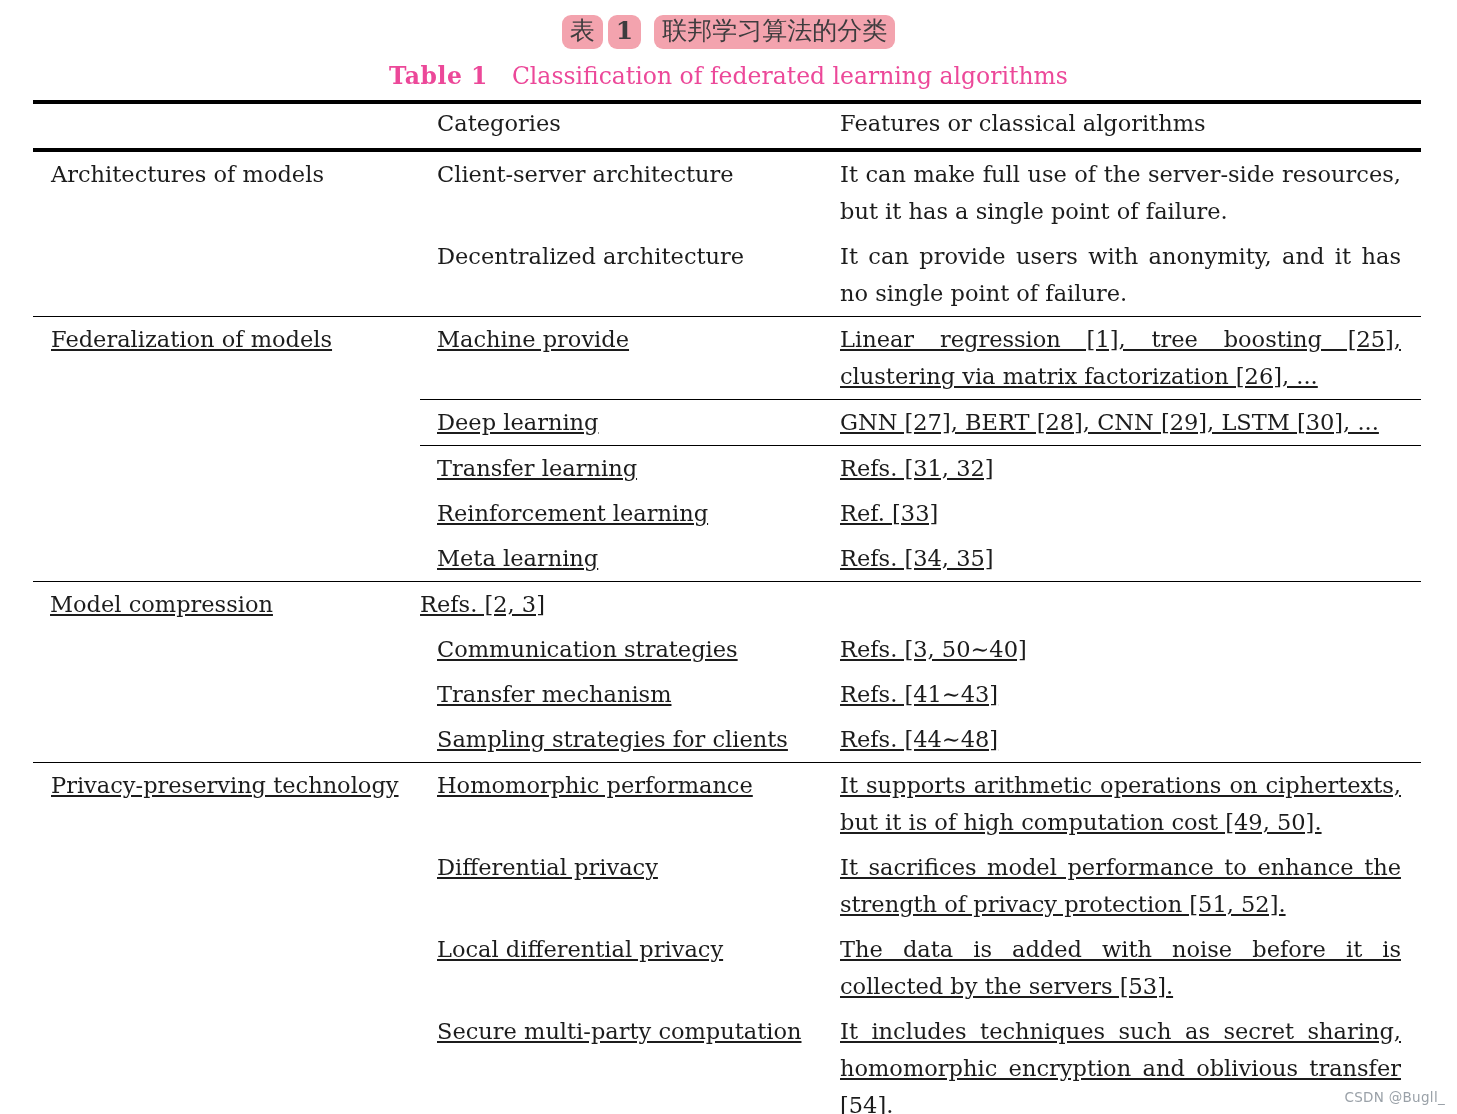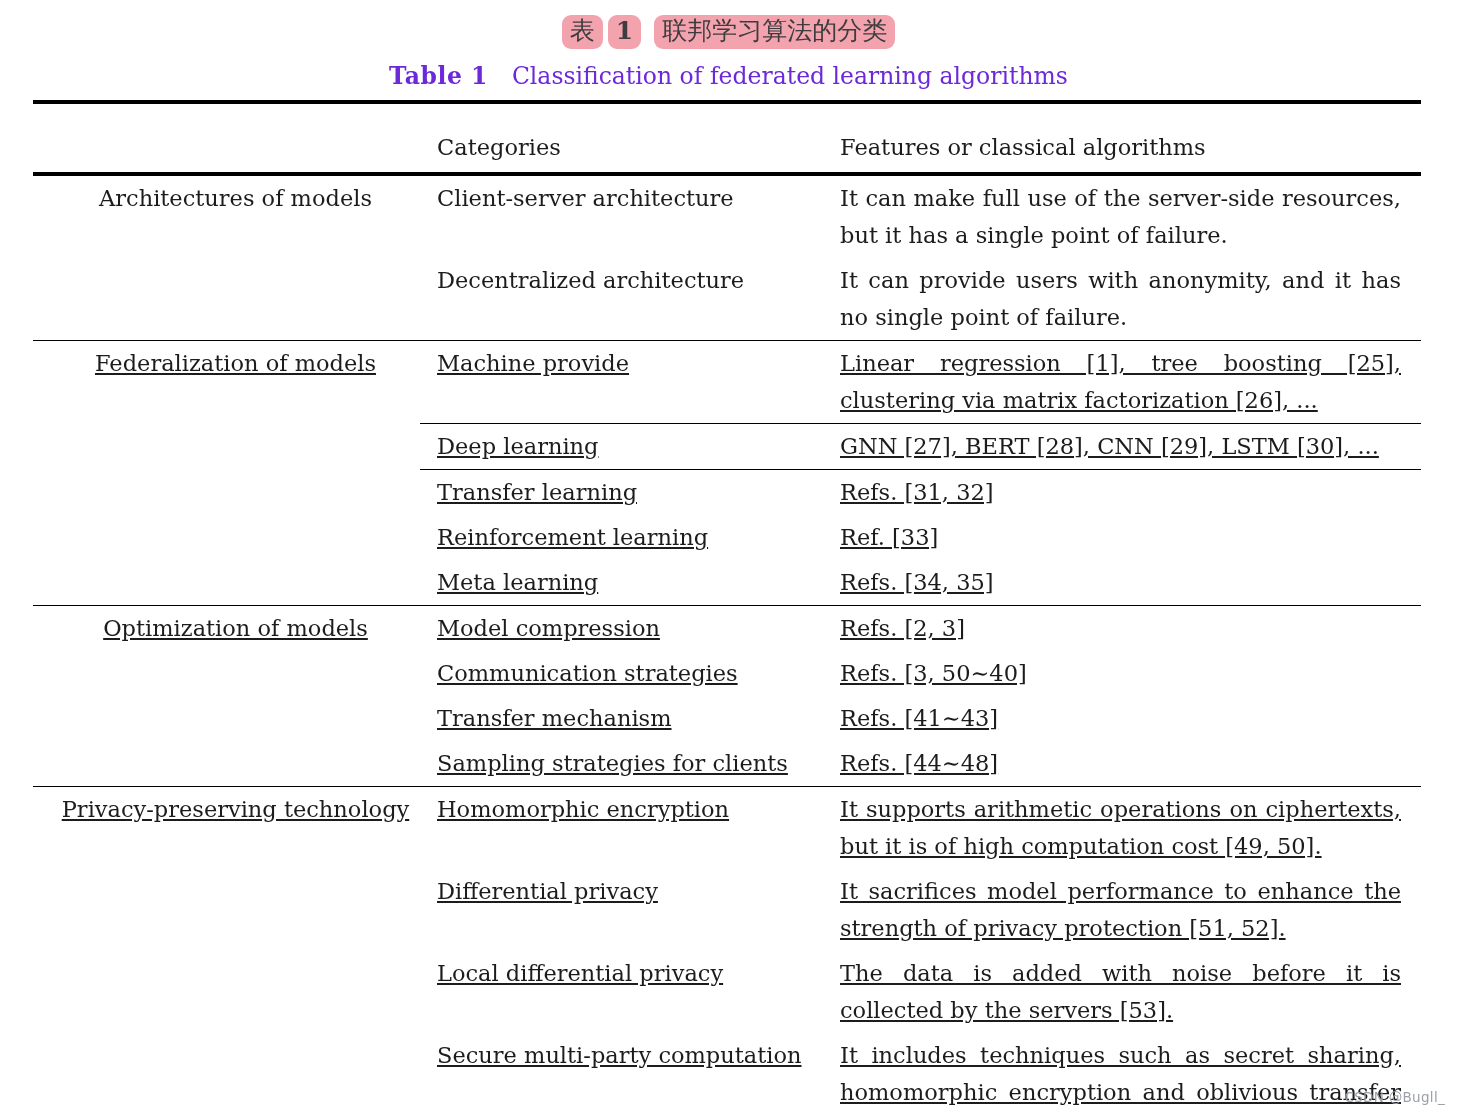--- a/index.html
+++ b/index.html
@@ -30,21 +30,21 @@
     white-space: nowrap;
   }
   .hl-phrase { margin-left: 8px; }
   .hl-num { font-family: "DejaVu Serif", serif; font-weight: 700; }
 
   .title-en {
     position: absolute; top: 61px; left: 0; width: 100%;
     text-align: center;
     font-size: 23.5px;
     line-height: 30px;
-    color: #6d28d9;
+    color: #ec4899;
   }
   .title-en .tlabel { font-weight: 700; margin-right: 24px; letter-spacing: 0.5px; }
 
   
   .tbl {
     position: absolute;
     left: 33px; top: 100px;
     width: 1388px;
     border-top: 4.5px solid #000;
     border-bottom: 4.5px solid #000;
@@ -53,27 +53,27 @@
     display: grid;
     grid-template-columns: 387px 420px 581px;
     align-items: start;
   }
   .cell {
     font-size: 22.5px;
     line-height: 37px;
     padding: 4px 0;
     color: #1c1c1c;
   }
-  .c1 { padding-left: 18px; text-align: center; }
+  .c1 { padding-left: 18px; }
   .c2 { padding-left: 17px; padding-right: 22px; }
   .c3 { padding-right: 20px; }
   .feat { text-align: justify; }
 
   .thead { border-bottom: 4.5px solid #000; }
-  .thead .cell { padding-bottom: 9px; line-height: 31px; margin-top: 24px; }
+  .thead .cell { padding-bottom: 9px; line-height: 31px; }
 
   .group + .group { border-top: 1.5px solid #000; text-decoration: underline; }
   .group { padding: 0; }
 
   
   .row.cline .c2, .row.cline .c3 { border-bottom: 1.4px solid #000; }
   .row.cline .cell { height: 100%; }
 
   
   .watermark {
@@ -142,21 +142,20 @@
     </div>
     <div class="row">
       <div class="cell c1"></div>
       <div class="cell c2">Meta learning</div>
       <div class="cell c3 feat">Refs. [34, 35]</div>
     </div>
   </div>
 
   <div class="group">
     <div class="row">
-      <div class="cell c1">Optimization of models</div>
       <div class="cell c2">Model compression</div>
       <div class="cell c3 feat">Refs. [2, 3]</div>
     </div>
     <div class="row">
       <div class="cell c1"></div>
       <div class="cell c2">Communication strategies</div>
       <div class="cell c3 feat">Refs. [3, 50∼40]</div>
     </div>
     <div class="row">
       <div class="cell c1"></div>
@@ -166,21 +165,21 @@
     <div class="row">
       <div class="cell c1"></div>
       <div class="cell c2">Sampling strategies for clients</div>
       <div class="cell c3 feat">Refs. [44∼48]</div>
     </div>
   </div>
 
   <div class="group">
     <div class="row">
       <div class="cell c1">Privacy-preserving technology</div>
-      <div class="cell c2">Homomorphic encryption</div>
+      <div class="cell c2">Homomorphic performance</div>
       <div class="cell c3 feat">It supports arithmetic operations on ciphertexts, but it is of high computation cost [49, 50].</div>
     </div>
     <div class="row">
       <div class="cell c1"></div>
       <div class="cell c2">Differential privacy</div>
       <div class="cell c3 feat">It sacrifices model performance to enhance the strength of privacy protection [51, 52].</div>
     </div>
     <div class="row">
       <div class="cell c1"></div>
       <div class="cell c2">Local differential privacy</div>

